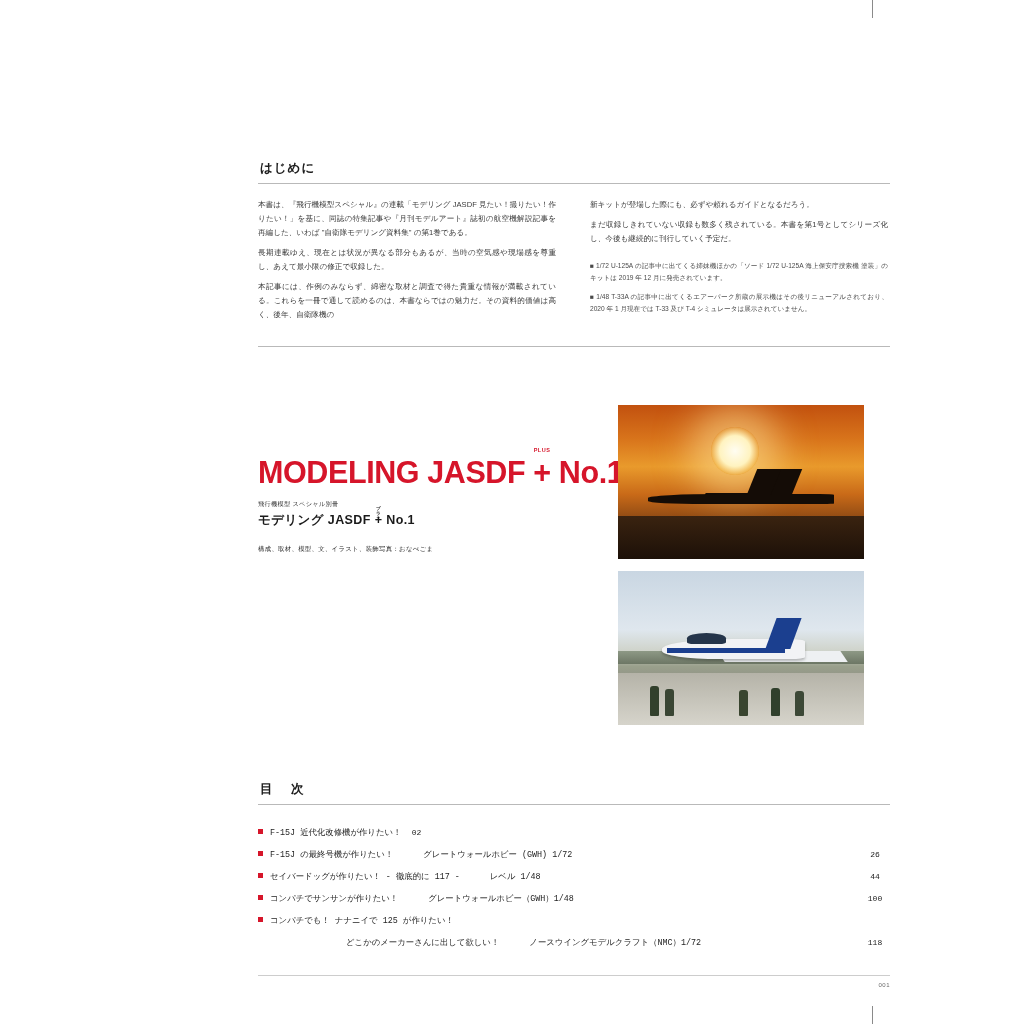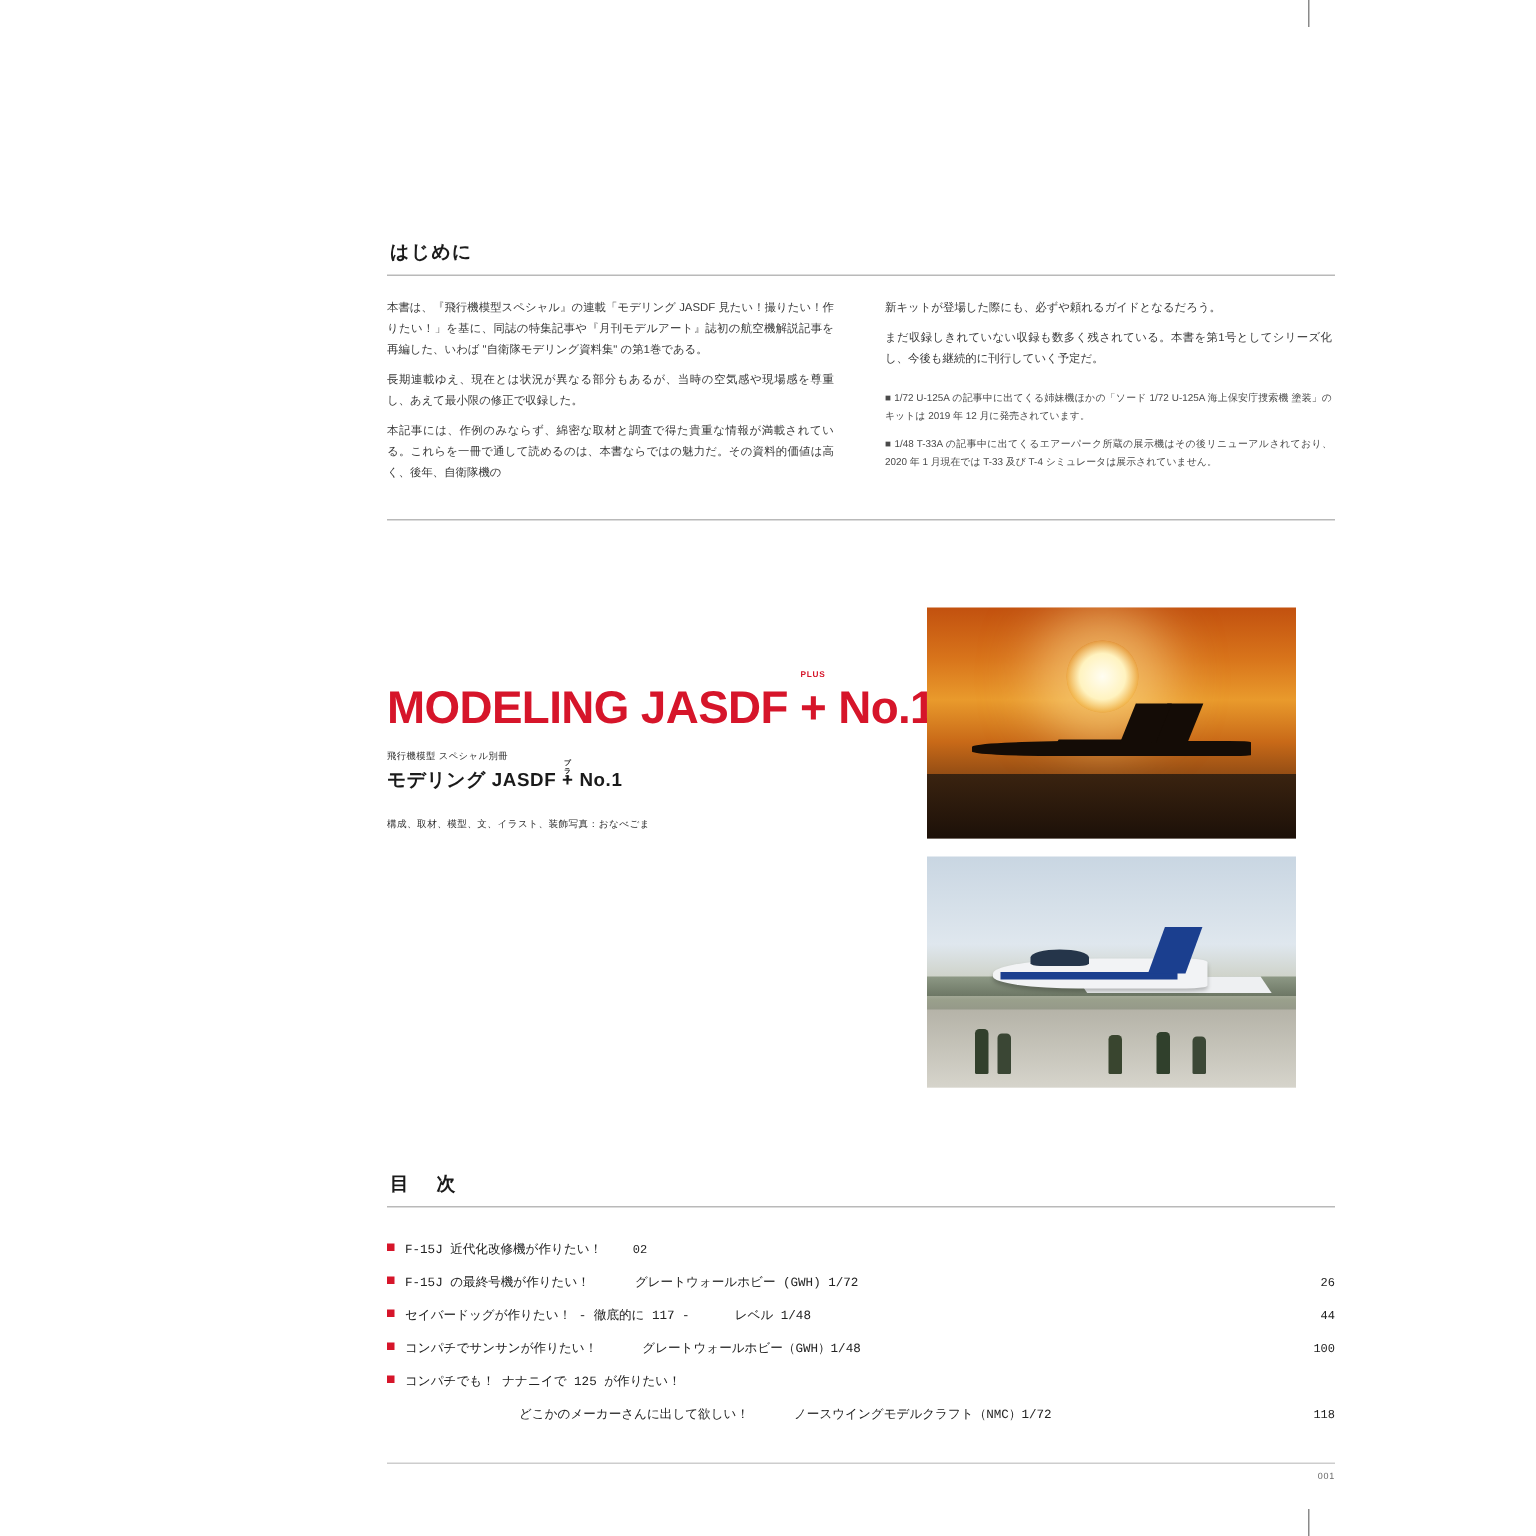--- a/index.html
+++ b/index.html
@@ -347,21 +347,21 @@
     flex: 0 0 auto;
   }
   .toc-kit {
     margin-left: 30px;
     flex: 1 1 auto;
   }
   .toc-page {
     flex: 0 0 auto;
     font-size: 8px;
     color: #232323;
-    text-align: right;
+    text-align: center;
     width: 30px;
   }
   .toc-row.indented .toc-main {
     margin-left: 76px;
   }
   .toc-row.noindent-bullet .bullet { visibility: hidden; }
   .toc-foot-rule {
     margin-top: 22px;
   }
   .folio {

